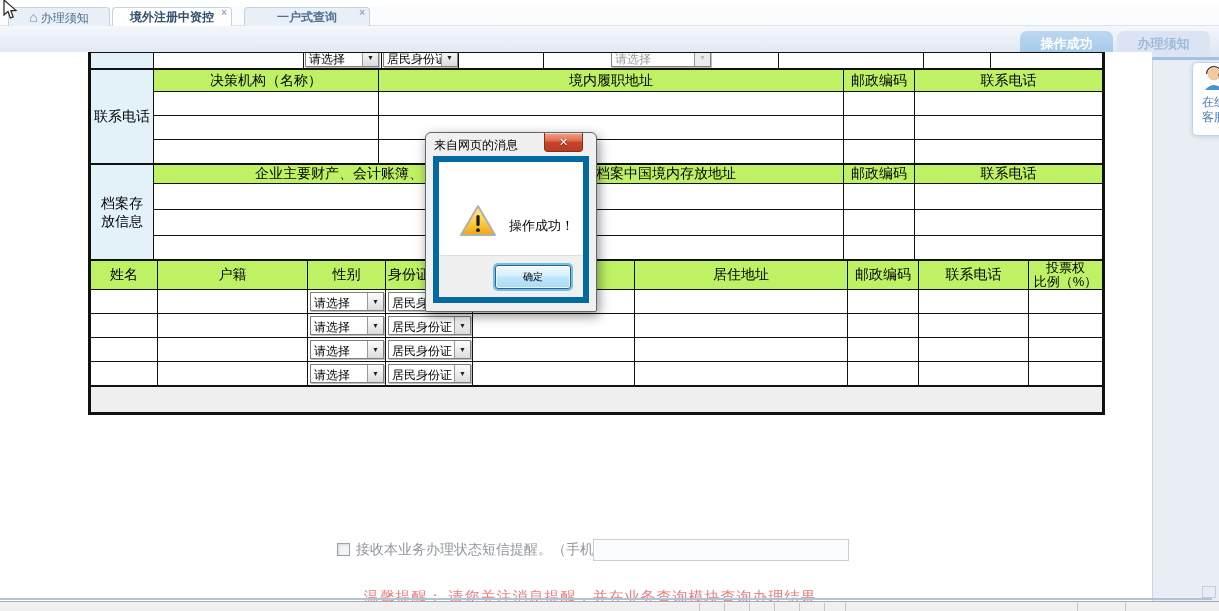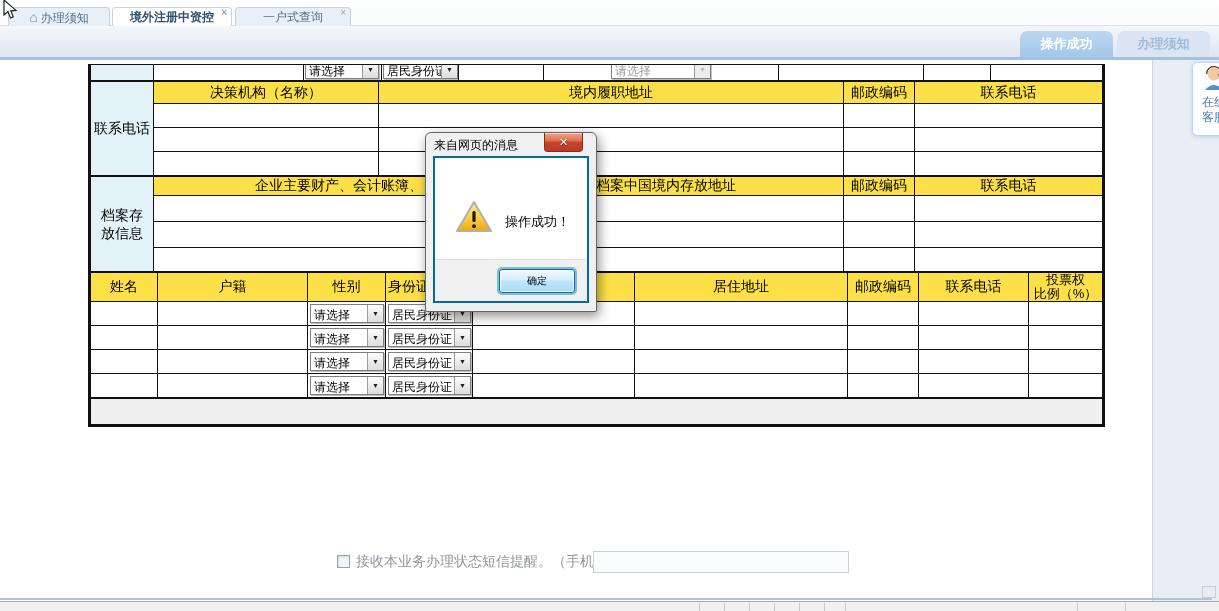--- a/index.html
+++ b/index.html
@@ -18,30 +18,30 @@
 
   
   .band { position:absolute; top:26px; left:0; width:100%; height:34px;
           background:linear-gradient(180deg,#f4f7fb 0%,#e8edf6 55%,#dee6f2 100%); border-bottom:3px solid #a6c1e0; }
   .band-tab { position:absolute; bottom:0; height:26px; width:93px; border-radius:7px 7px 0 0; font-size:13px; font-weight:bold;
               text-align:center; line-height:26px; cursor:pointer; }
   .band-tab.on  { background:linear-gradient(#bcd7f0,#a2c7ea); color:#fff; }
   .band-tab.off { background:#dae4f2; color:#9fbbdb; }
 
   
-  .content { position:absolute; top:64px; left:0; width:1152px; height:541px; background:#fff; }
+  .content { position:absolute; top:52px; left:0; width:1152px; height:541px; background:#fff; }
   .rail { position:absolute; top:60px; left:1152px; width:67px; height:541px; background:#e9eef5; border-left:1px solid #cbd5e4; }
   .content-bottom-line { position:absolute; top:598px; left:0; width:1212px; height:2px; background:#afc4dc; }
 
   
   .formwrap { position:absolute; left:88px; top:0px; width:1017px; border:2px solid #111; border-top:none; background:#fff; }
   table { border-collapse:collapse; table-layout:fixed; width:1013px; }
   td { border:1px solid #111; font-size:14px; color:#000; text-align:center; vertical-align:middle; overflow:hidden; padding:0 2px;
        background:#fff; white-space:nowrap; }
-  td.hd { background:#fde047; }
+  td.hd { background:#bef264; }
   td.lab { background:#e3f2f9; font-size:14px; }
   tr.cut { height:16px; } tr.h22{height:22px;} tr.h24{height:24px;} tr.h17{height:17px;} tr.h26{height:26px;} tr.h28{height:28px;}
   td.rel { position:relative; }
   .frag-l,.frag-r { position:absolute; top:50%; transform:translateY(-50%); white-space:nowrap; }
   .gray-row td { background:#efefef; border-top:1px solid #111; }
   .two-line { line-height:14px; font-size:13px; white-space:normal; }
   .wrapname { display:inline-block; width:48px; white-space:normal; line-height:18px; }
 
   
   .dd { display:inline-flex; align-items:stretch; height:19px; background:#fff; border:1px solid #7f7f7f;
@@ -55,21 +55,21 @@
   .cutcell .dd.center { left:50%; transform:translateX(-50%); }
 
   
   .dialog { position:absolute; left:425px; top:132px; width:172px; height:180px; background:#f0f0f0;
             border:1px solid #5e6873; border-radius:6px 6px 2px 2px; box-shadow:2px 4px 12px rgba(0,0,0,.45); z-index:50; }
   .dlg-title { position:absolute; left:8px; top:4px; font-size:12px; color:#000; }
   .dlg-close { position:absolute; top:0px; right:13px; width:39px; height:19px; border:1px solid #8e2a1c; border-top:none;
                border-radius:0 0 4px 4px; background:linear-gradient(#f2a38c,#dd6a4b 45%,#c8432a 50%,#b83d25);
                color:#fff; font-size:11px; font-weight:bold; text-align:center; line-height:18px; cursor:pointer;
                text-shadow:0 1px 1px rgba(0,0,0,.5); box-shadow:inset 0 1px 0 rgba(255,255,255,.5); }
-  .dlg-panel { position:absolute; left:7px; right:7px; top:23px; bottom:8px; background:#4c1d95; border:2px solid #0369a1; }
+  .dlg-panel { position:absolute; left:7px; right:7px; top:23px; bottom:8px; background:#4c1d95; border:6px solid #0369a1; }
   .dlg-body { position:absolute; left:0; right:0; top:0; bottom:42px; background:#fff; }
   .dlg-footer { position:absolute; left:0; right:0; bottom:0; height:42px; background:#f0f0f0; border-top:1px solid #dfdfdf; }
   .warn-ico { position:absolute; left:20px; top:42px; }
   .dlg-msg { position:absolute; left:70px; top:55px; font-size:13px; color:#000; }
   .okbtn { position:absolute; right:12px; top:9px; width:76px; height:24px; font-size:10px; color:#000;
            font-family:"Liberation Sans","DejaVu Sans",sans-serif;
            background:linear-gradient(#f2f9fd,#d5effc 45%,#bee6fd 50%,#a9dbf5); border:1px solid #2c628b; border-radius:3px;
            box-shadow:0 0 0 2px #6fc1e8, inset 0 0 0 1px rgba(255,255,255,.7); cursor:pointer; }
 
   
@@ -101,21 +101,21 @@
   </svg>
 
   <div class="tabbar">
     <div class="btab" style="left:8px;width:102px;">
       <span class="lbl"><span class="home-ico">⌂</span><span>办理须知</span></span>
     </div>
     <div class="btab active" style="left:112px;width:120px;">
       <span class="lbl">境外注册中资控</span>
       <span class="x">×</span>
     </div>
-    <div class="btab" style="left:235px;width:116px;">
+    <div class="btab" style="left:244px;width:126px;font-weight:bold;">
       <span class="lbl">一户式查询</span>
       <span class="x">×</span>
     </div>
   </div>
 
   <div class="band">
     <div class="band-tab on" style="left:1020px;">操作成功</div>
     <div class="band-tab off" style="left:1117px;">办理须知</div>
   </div>
 

